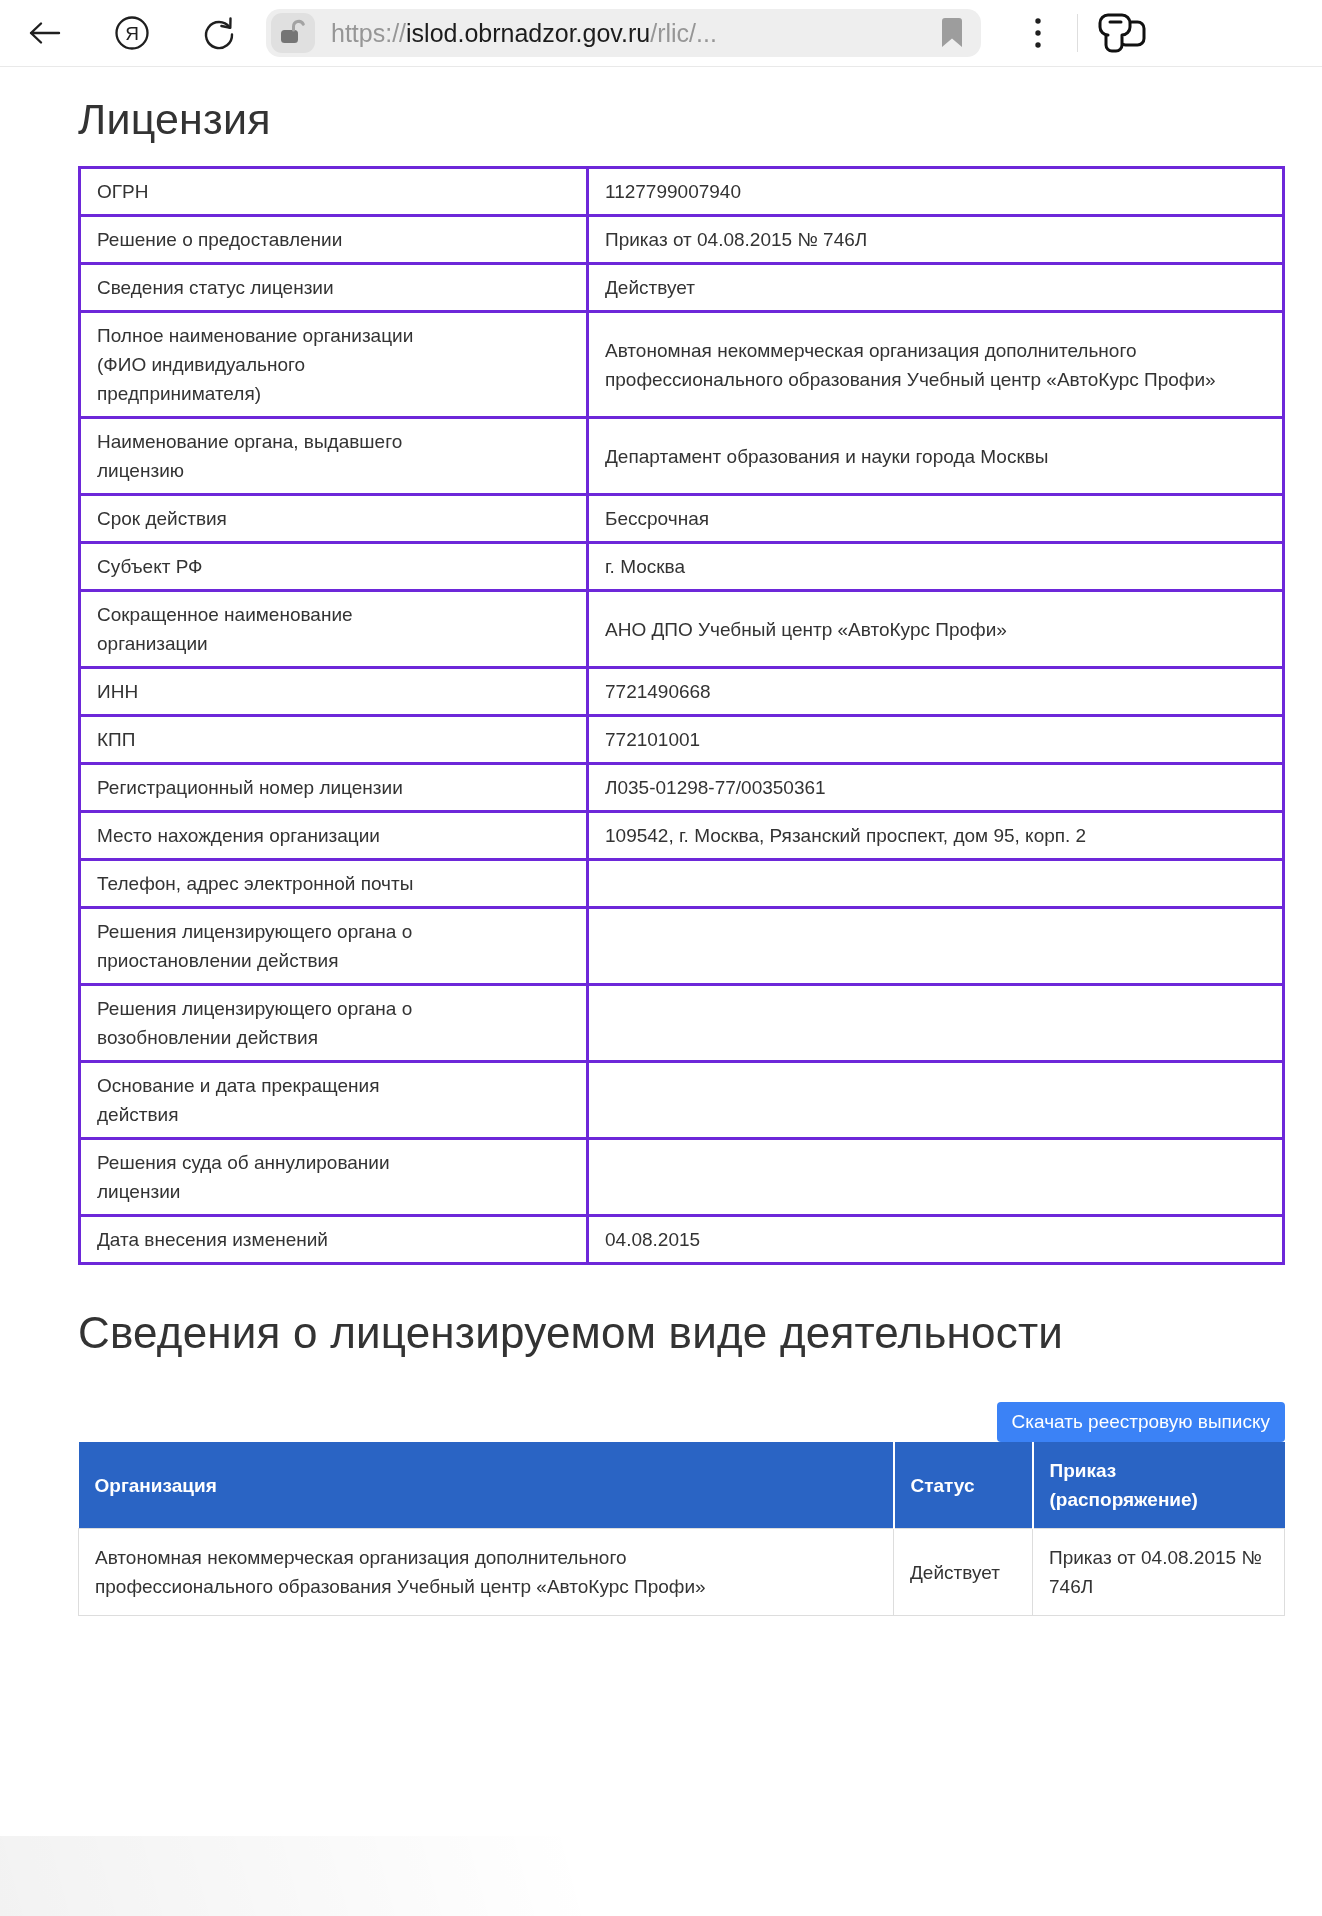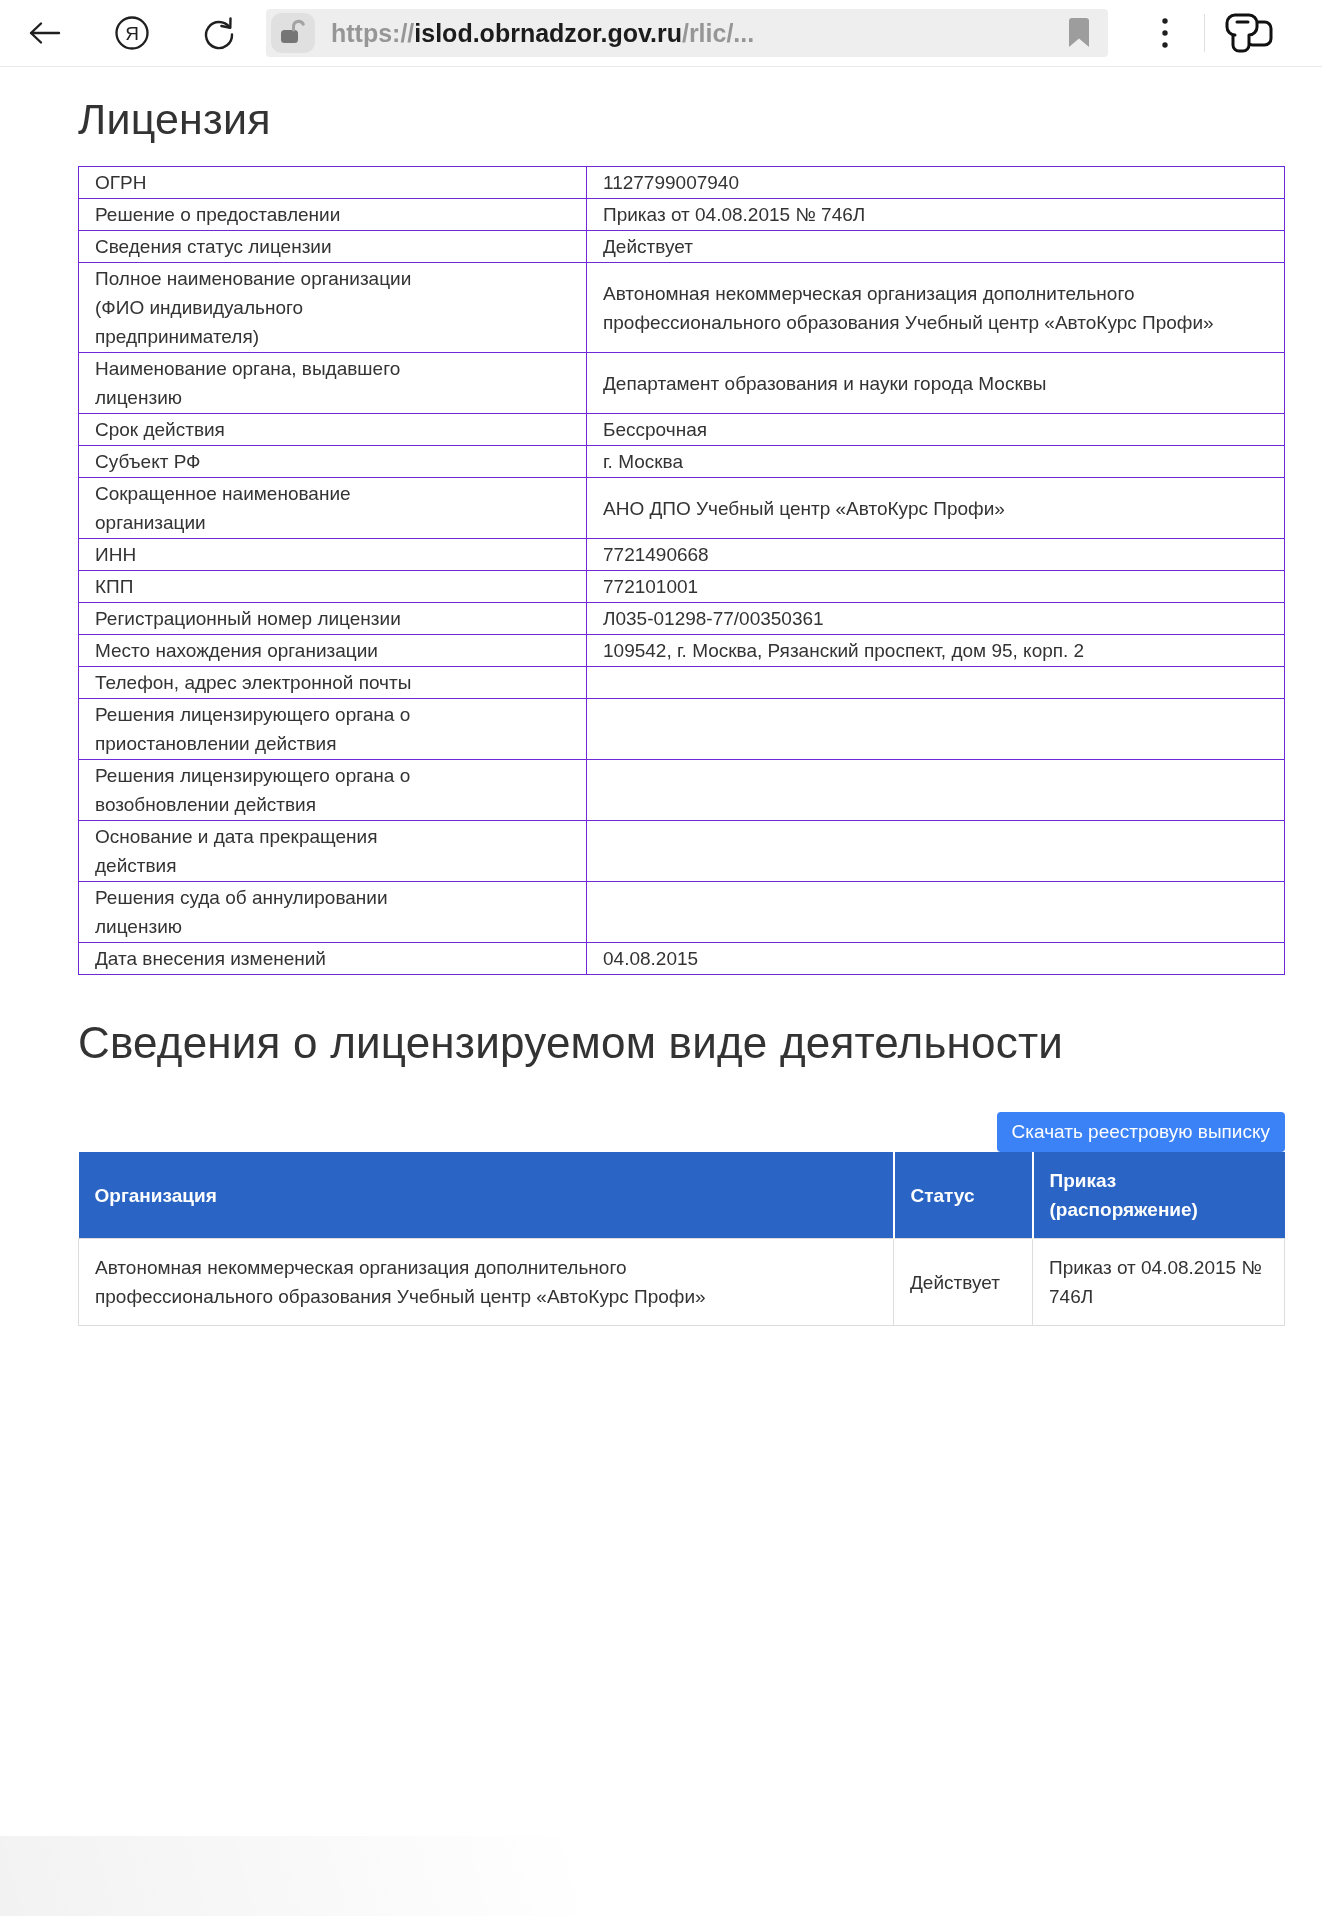--- a/index.html
+++ b/index.html
@@ -9,41 +9,41 @@
   
   .toolbar { height:67px; background:#ffffff; border-bottom:1px solid #e9e9e9;
              display:flex; align-items:center; padding:0 18px 0 24px; }
   .tb-btn { background:none; border:none; padding:0; display:flex; align-items:center;
             justify-content:center; cursor:pointer; }
   .tb-btn svg { display:block; }
   .back-btn   { width:40px; height:40px; }
   .ya-btn     { width:44px; height:44px; margin-left:46px; }
   .reload-btn { width:42px; height:42px; margin-left:44px; }
 
-  .address-bar { flex:0 0 auto; width:842px; height:48px; margin-left:26px;
-                 background:#eeeeee; border-radius:4px; display:flex; align-items:center;
-                 padding:0 14px 0 5px; cursor:text;font-weight:bold; }
+  .address-bar { flex:0 0 auto; width:715px; height:48px; margin-left:26px;
+                 background:#eeeeee; border-radius:14px; display:flex; align-items:center;
+                 padding:0 14px 0 5px; cursor:text; }
   .lock-badge { width:44px; height:40px; border-radius:11px; background:#e0e0e0;
                 display:flex; align-items:center; justify-content:center; border:none; cursor:pointer; flex:0 0 auto; }
   .url { margin-left:16px; font-size:25px; white-space:nowrap; overflow:hidden; flex:1 1 auto; }
   .url .dim { color:#969696; }
   .url .host { color:#1c1c1c; }
   .bm-btn { width:30px; height:34px; flex:0 0 auto; }
 
   .menu-btn { width:34px; height:40px; margin-left:40px; }
   .tb-divider { width:1px; height:38px; background:#dedede; margin-left:22px; }
   .tabs-btn { width:56px; height:48px; margin-left:16px; }
 
   
   .content { width:1207px; margin:0 0 0 78px; }
   h1.page-title { margin-top:28px; font-size:43px; font-weight:300; color:#333; letter-spacing:.2px; }
 
   table.kv { width:100%; border-collapse:collapse; margin-top:22px; font-size:19px; }
-  table.kv td { border:1px solid #6d28d9; vertical-align:middle;
-                padding:1px 16px; line-height:29px; }
+  table.kv td { border:3px solid #6d28d9; vertical-align:middle;
+                padding:8px 16px; line-height:29px; }
   table.kv td.lbl { width:508px; }
   table.kv td.lbl span { display:inline-block; max-width:362px; }
 
   h2.section-title { margin-top:43px; font-size:44px; font-weight:300; color:#333; letter-spacing:.2px; }
 
   .btn-row { margin-top:44px; display:flex; justify-content:flex-end; }
   .dl-btn { background:#3b82f6; color:#ffffff; border:none; border-radius:4px;
             font-family:"Liberation Sans", sans-serif; font-size:19px;
             padding:8px 15px; line-height:24px; cursor:pointer; }
 
@@ -196,21 +196,21 @@
       </tr>
       <tr>
         <td class="lbl"><span>Решения лицензирующего органа о возобновлении действия</span></td>
         <td class="val"><span></span></td>
       </tr>
       <tr>
         <td class="lbl"><span>Основание и дата прекращения действия</span></td>
         <td class="val"><span></span></td>
       </tr>
       <tr>
-        <td class="lbl"><span>Решения суда об аннулировании лицензию</span></td>
+        <td class="lbl"><span>Решения суда об аннулировании лицензии</span></td>
         <td class="val"><span></span></td>
       </tr>
       <tr>
         <td class="lbl"><span>Дата внесения изменений</span></td>
         <td class="val"><span>04.08.2015</span></td>
       </tr>
     </tbody>
   </table>
 
   <h2 class="section-title">Сведения о лицензируемом виде деятельности</h2>

